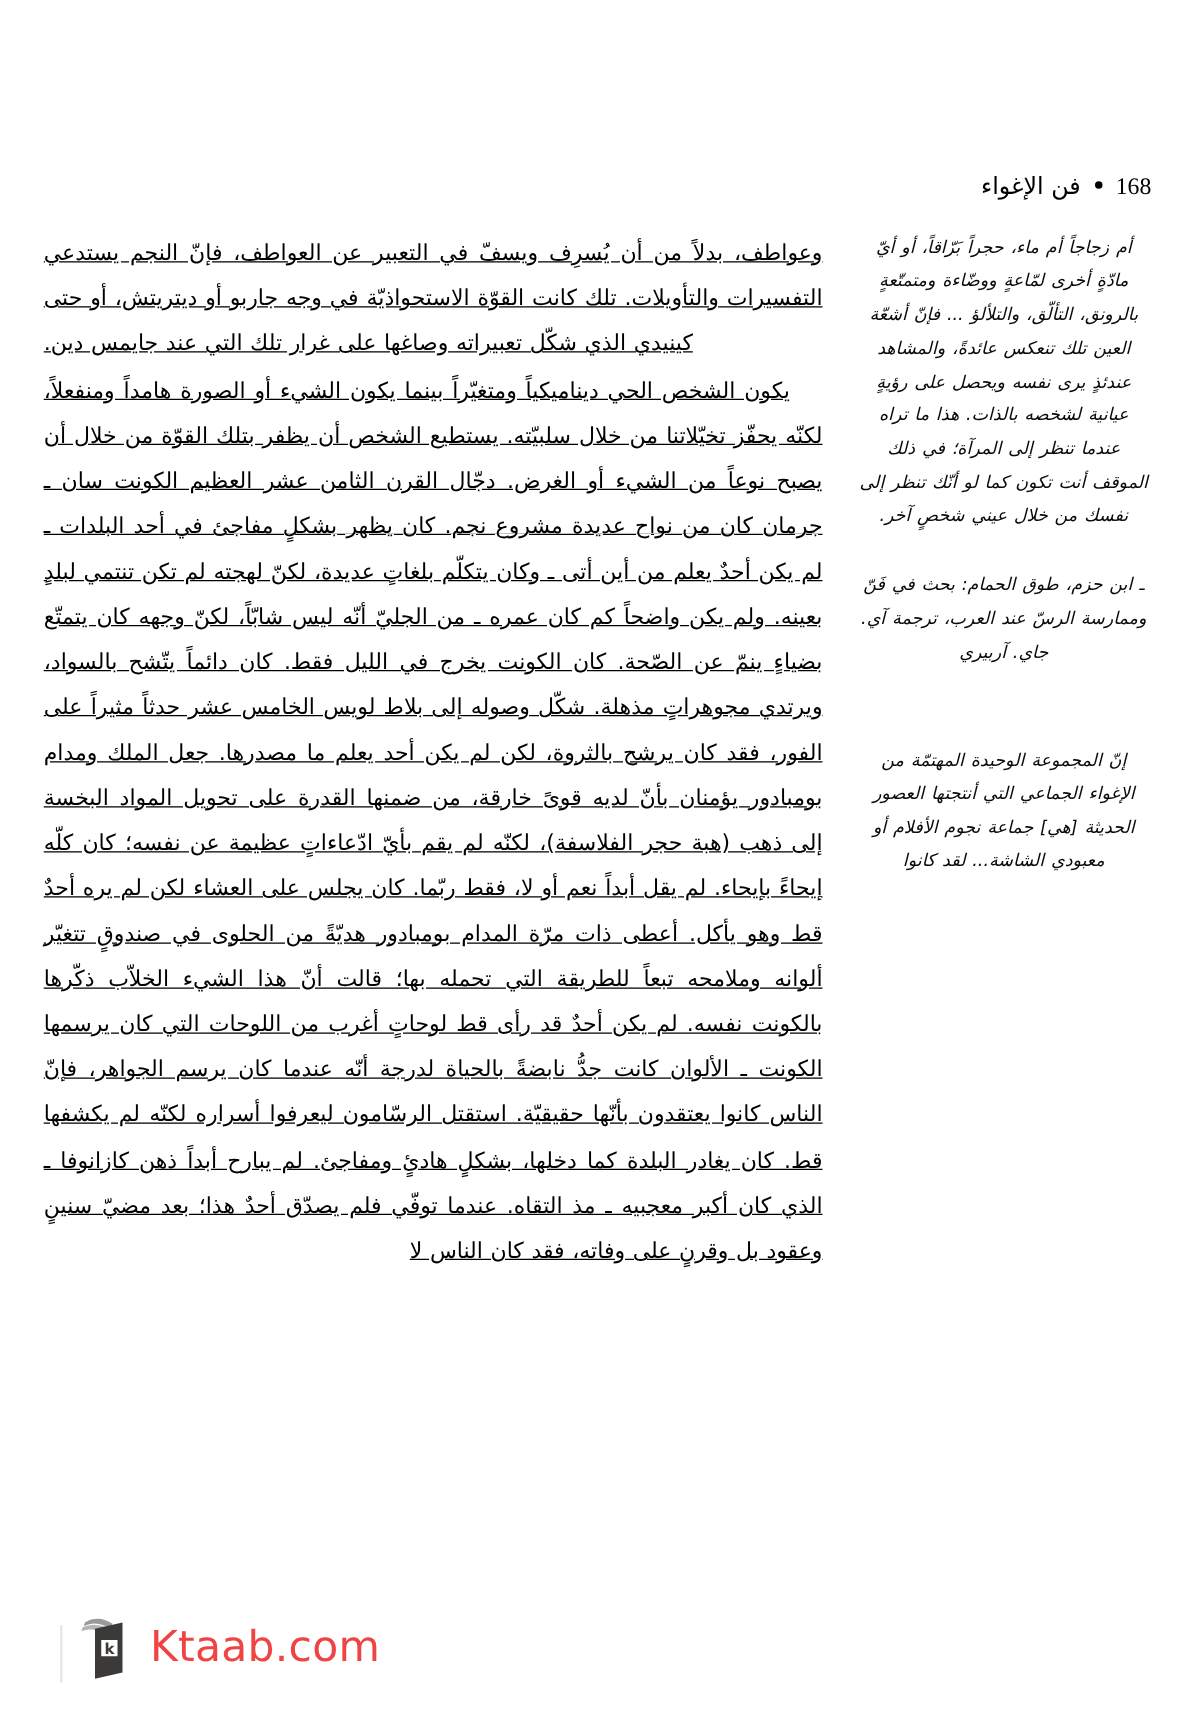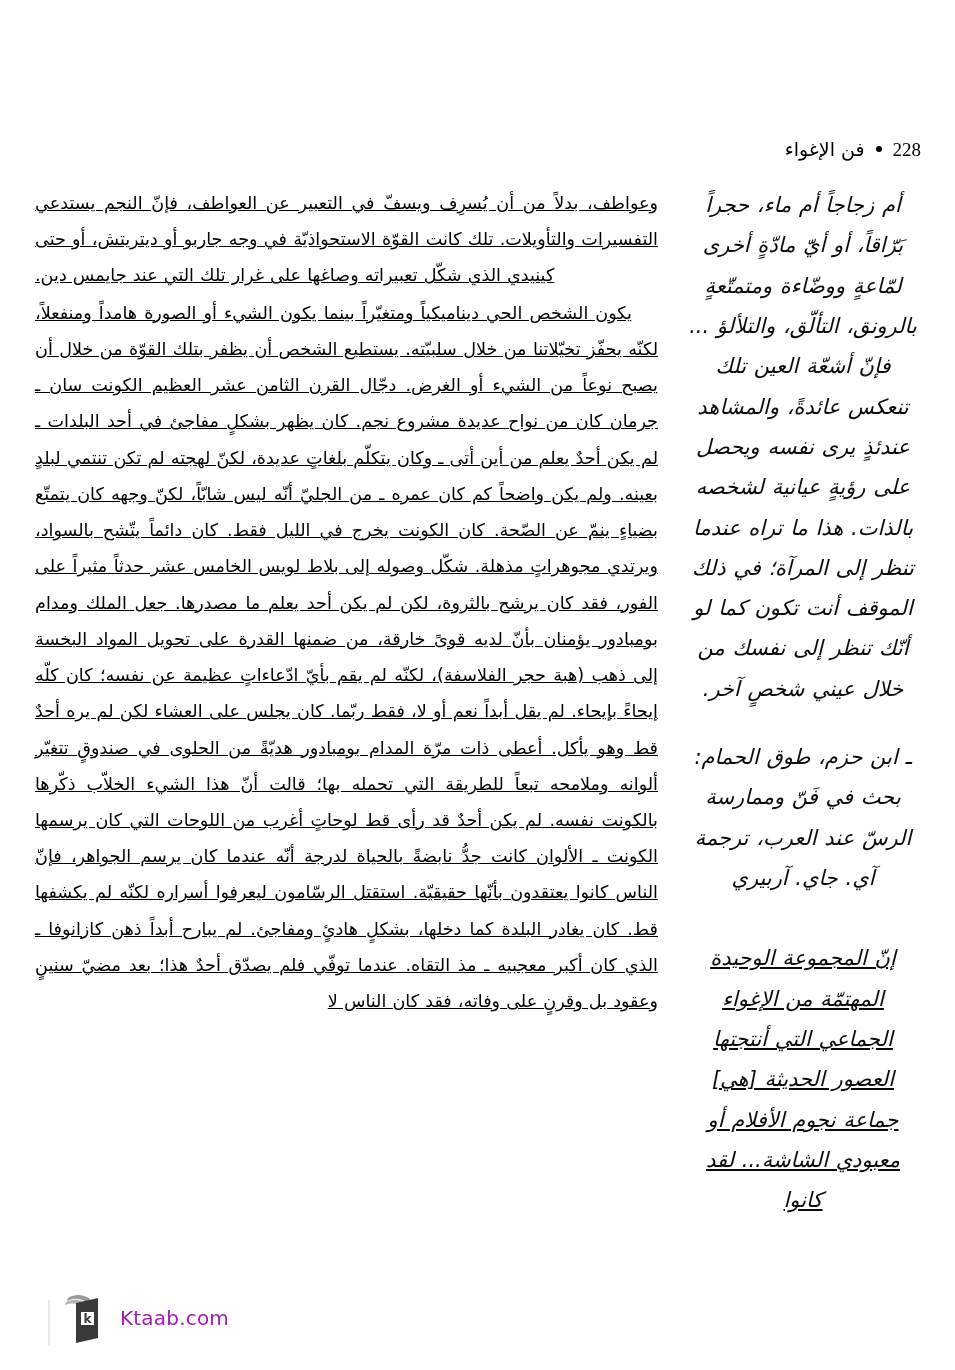--- a/index.html
+++ b/index.html
@@ -71,32 +71,31 @@
     width: 250px;
     flex: 0 0 250px;
     padding-left: 16px;
     box-sizing: border-box;
     direction: rtl;
   }
 
   .marginalia {
     font-family: "DejaVu Sans", sans-serif;
     font-style: italic;
-    font-size: 21px;
+    font-size: 14px;
     line-height: 1.92;
     text-align: center;
     color: #0a0a0a;
     word-spacing: 1px;
   }
   .marginalia.attrib {
     margin-top: 28px;
   }
   .marginalia.second-quote {
-    margin-top: 40px;
-    text-decoration: underline;
+    margin-top: 60px;
   }
 
   
   .main-col {
     flex: 1 1 auto;
     padding-right: 12px;
     padding-left: 0;
     box-sizing: border-box;
   }
 
@@ -130,40 +129,40 @@
     direction: ltr;
   }
   .wm-logo {
     position: relative;
     width: 46px;
     height: 52px;
   }
   .wm-logo svg { display: block; }
   .wm-text {
     font-family: "DejaVu Sans", sans-serif;
-    font-size: 20px;
-    color: #a21caf;
+    font-size: 34px;
+    color: #ef4444;
     letter-spacing: 0.2px;
   }
   .wm-edge {
     position: absolute;
     left: 48px;
     top: 1300px;
     width: 2px;
     height: 46px;
     background: #e8e8e8;
   }
 </style>
 </head>
 <body>
 
 <div class="page">
 
   <div class="running-head">
-    <span class="rh-page">228</span>
+    <span class="rh-page">168</span>
     <span class="rh-dot"></span>
     <span class="rh-title">فن الإغواء</span>
   </div>
 
   <div class="content">
 
     <div class="margin-col">
       <div class="marginalia">أم زجاجاً أم ماء، حجراً بَرّاقاً، أو أيّ مادّةٍ أخرى لمّاعةٍ ووضّاءة ومتمتّعةٍ بالرونق، التألّق، والتلألؤ ... فإنّ أشعّة العين تلك تنعكس عائدةً، والمشاهد عندئذٍ يرى نفسه ويحصل على رؤيةٍ عيانية لشخصه بالذات. هذا ما تراه عندما تنظر إلى المرآة؛ في ذلك الموقف أنت تكون كما لو أنّك تنظر إلى نفسك من خلال عيني شخصٍ آخر.</div>
       <div class="marginalia attrib">ـ ابن حزم، طوق الحمام: بحث في فَنّ وممارسة الرسّ عند العرب، ترجمة آي. جاي. آربيري</div>
       <div class="marginalia second-quote">إنّ المجموعة الوحيدة المهتمّة من الإغواء الجماعي التي أنتجتها العصور الحديثة [هي] جماعة نجوم الأفلام أو معبودي الشاشة... لقد كانوا</div>

